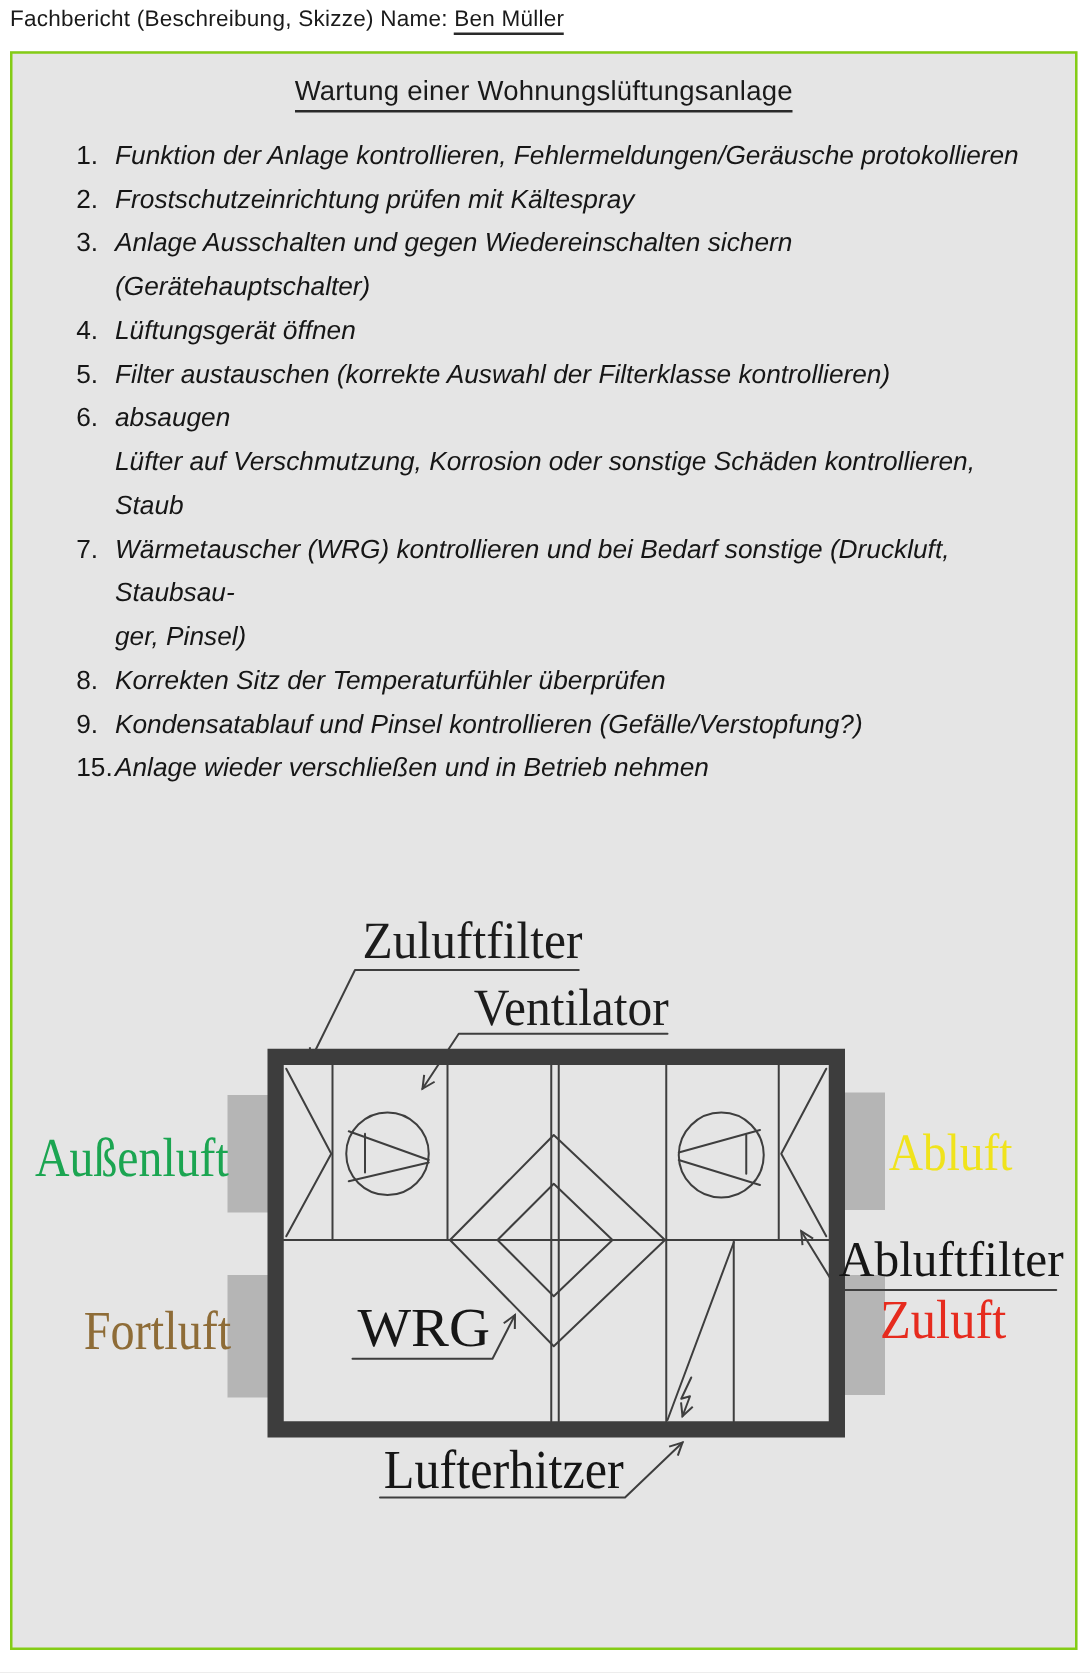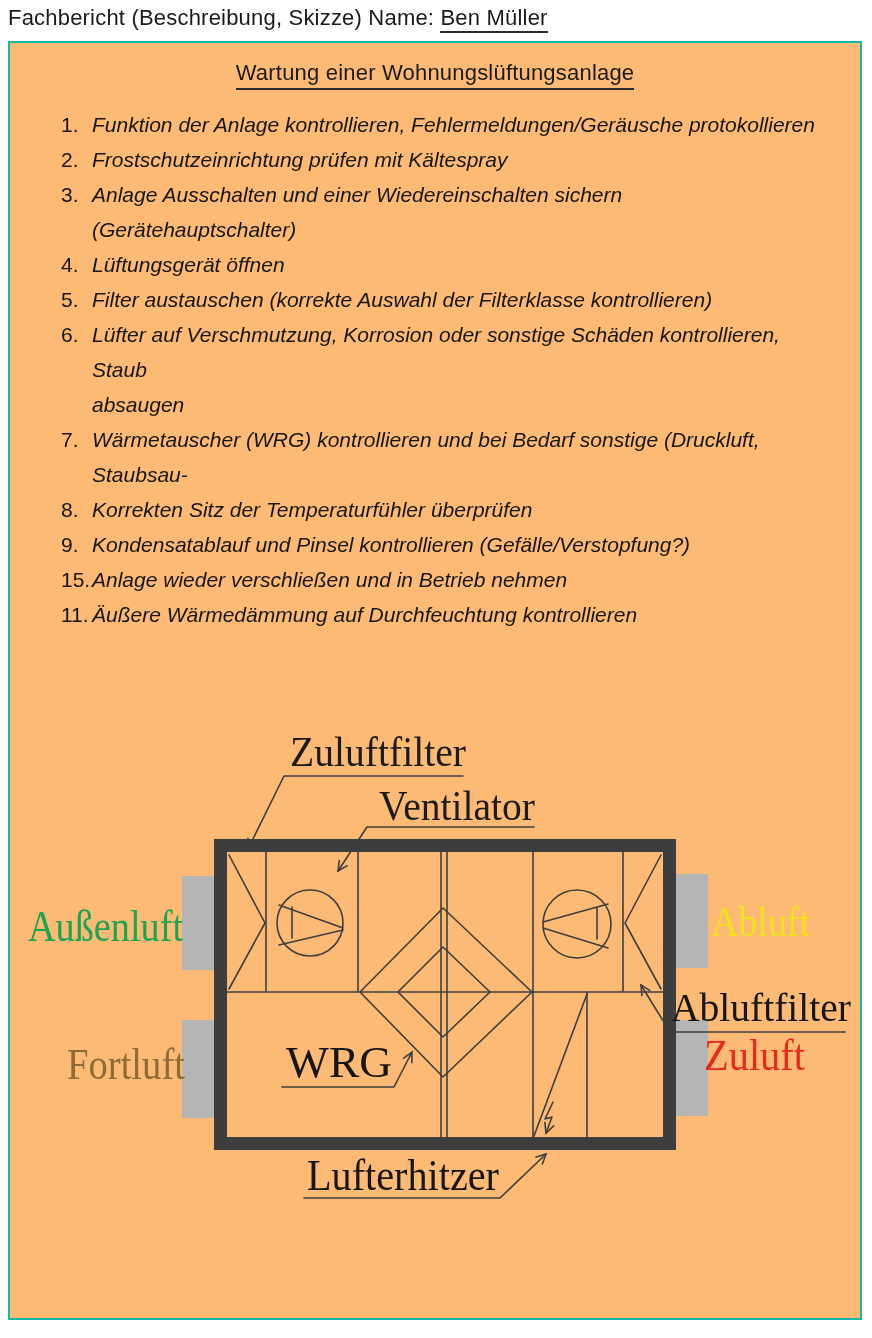--- a/index.html
+++ b/index.html
@@ -2,27 +2,27 @@
 <html><head>
 <meta charset="utf-8">
 <style>
   html,body{margin:0;padding:0;background:#e8e8e8;}
   .page{
     position:relative;width:872px;height:1338px;background:#ffffff;
     font-family:"Liberation Sans",sans-serif;color:#161616;overflow:hidden;
     margin:0 auto;
   }
   .hdr{
-    position:absolute;top:5px;left:8px;font-size:22px;letter-spacing:0.2px;
+    position:absolute;top:5px;left:8px;font-size:18px;letter-spacing:0.2px;
     white-space:nowrap;color:#1a1a1a;
   }
   .hdr .uname{border-bottom:2px solid #2a2a2a;padding-bottom:1px;}
   .content-box{
     position:absolute;left:8px;top:41px;width:850px;height:1275px;
-    border:2px solid #14b8a6;background:#fdba74;
+    border:2px solid #84cc16;background:#e5e5e5;
   }
   .title-wrap{position:absolute;top:17px;left:0;width:100%;text-align:center;}
   .title{
     display:inline-block;font-size:22px;color:#1a1a1a;
     border-bottom:2px solid #2a2a2a;padding-bottom:2px;letter-spacing:0.2px;
   }
   .checklist{position:absolute;left:48px;top:64px;width:770px;font-size:21px;line-height:35px;}
   .li{display:flex;align-items:flex-start;}
   .li .num{flex:0 0 34px;padding-left:3px;box-sizing:border-box;white-space:nowrap;}
   .li .txt{flex:1 1 auto;font-style:italic;}
@@ -52,70 +52,65 @@
         </div>
         <div class="li">
           <span class="num">2.</span>
           <div class="txt">
             <div>Frostschutzeinrichtung prüfen mit Kältespray</div>
           </div>
         </div>
         <div class="li">
           <span class="num">3.</span>
           <div class="txt">
-            <div>Anlage Ausschalten und einer Wiedereinschalten sichern (Gerätehauptschalter)</div>
+            <div>Anlage Ausschalten und gegen Wiedereinschalten sichern (Gerätehauptschalter)</div>
           </div>
         </div>
         <div class="li">
           <span class="num">4.</span>
           <div class="txt">
             <div>Lüftungsgerät öffnen</div>
           </div>
         </div>
         <div class="li">
           <span class="num">5.</span>
           <div class="txt">
             <div>Filter austauschen (korrekte Auswahl der Filterklasse kontrollieren)</div>
           </div>
         </div>
         <div class="li">
           <span class="num">6.</span>
           <div class="txt">
+            <div>absaugen</div>
             <div>Lüfter auf Verschmutzung, Korrosion oder sonstige Schäden kontrollieren, Staub</div>
-            <div>absaugen</div>
           </div>
         </div>
         <div class="li">
           <span class="num">7.</span>
           <div class="txt">
             <div>Wärmetauscher (WRG) kontrollieren und bei Bedarf sonstige (Druckluft, Staubsau-</div>
+            <div>ger, Pinsel)</div>
           </div>
         </div>
         <div class="li">
           <span class="num">8.</span>
           <div class="txt">
             <div>Korrekten Sitz der Temperaturfühler überprüfen</div>
           </div>
         </div>
         <div class="li">
           <span class="num">9.</span>
           <div class="txt">
             <div>Kondensatablauf und Pinsel kontrollieren (Gefälle/Verstopfung?)</div>
           </div>
         </div>
         <div class="li">
           <span class="num">15.</span>
           <div class="txt">
             <div>Anlage wieder verschließen und in Betrieb nehmen</div>
-          </div>
-        </div>
-        <div class="li">
-          <span class="num">11.</span>
-          <div class="txt">
-            <div>Äußere Wärmedämmung auf Durchfeuchtung kontrollieren</div>
           </div>
         </div>
       </div>
   </div>
 
   <svg class="diagram" viewBox="0 0 872 1338" xmlns="http://www.w3.org/2000/svg">
     <defs>
       <marker id="arrow" viewBox="0 0 14 14" refX="12" refY="7" markerWidth="14" markerHeight="14" orient="auto" markerUnits="userSpaceOnUse">
         <path d="M2,2 L12,7 L2,12" fill="none" stroke="#3e3e3e" stroke-width="1.6"></path>
       </marker>

